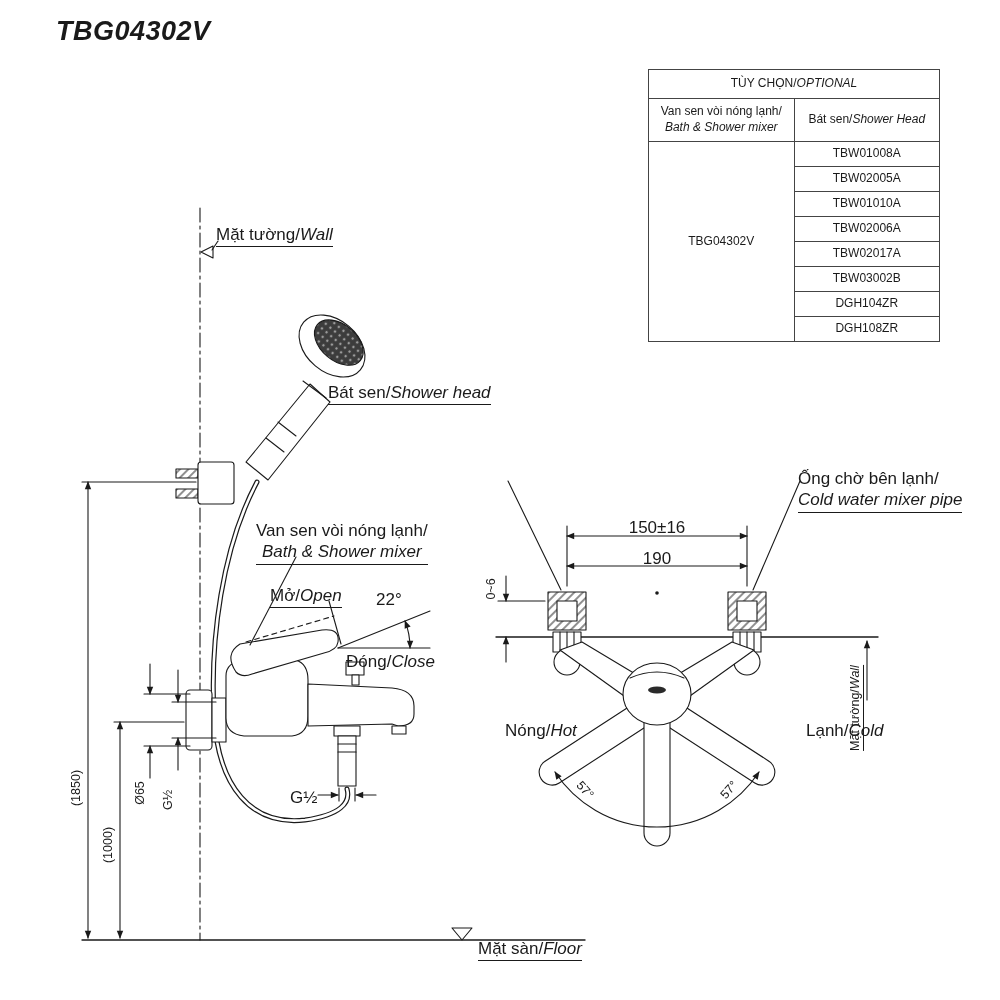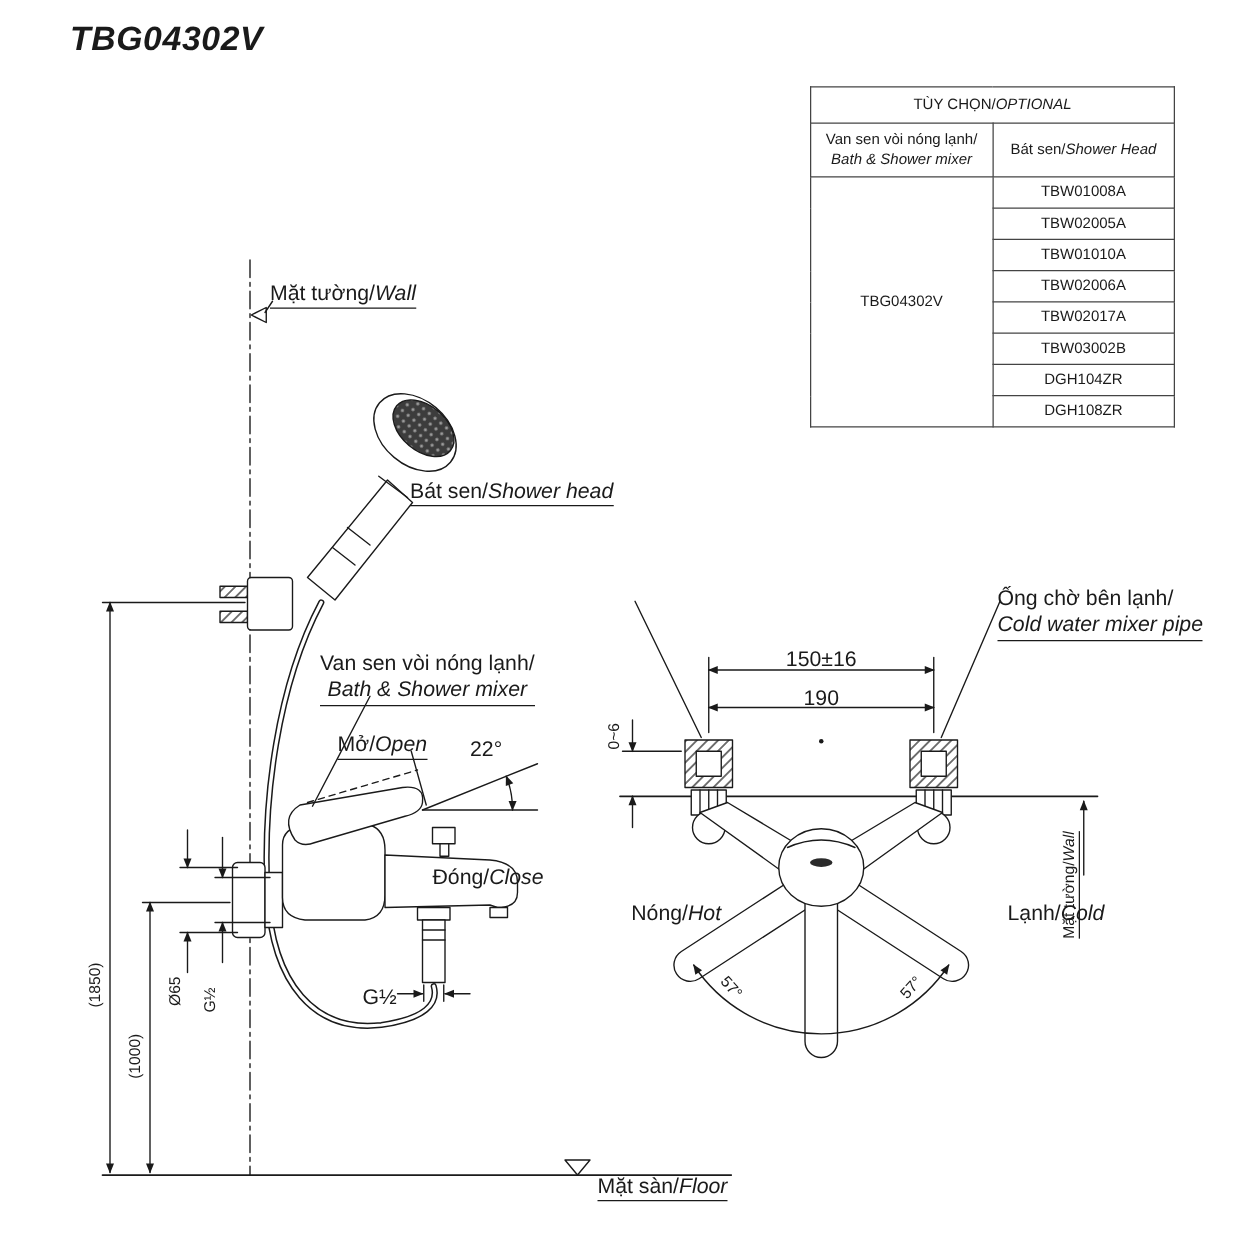--- a/index.html
+++ b/index.html
@@ -219,21 +219,21 @@
 </tbody>
     </table>
 
 <div class="lbl u" style="left:216px;top:224px;"><span>Mặt tường/</span><i>Wall</i></div>
 <div class="lbl u" style="left:328px;top:382px;"><span>Bát sen/</span><i>Shower head</i></div>
 <div class="lbl u ctr" style="left:256px;top:520px;">
   <div><span>Van sen vòi nóng lạnh/</span></div>
   <div><i>Bath &amp; Shower mixer</i></div>
 </div>
 <div class="lbl u" style="left:270px;top:585px;"><span>Mở/</span><i>Open</i></div>
-<div class="lbl" style="left:346px;top:651px;margin-top:40px;"><span>Đóng/</span><i>Close</i></div>
+<div class="lbl" style="left:346px;top:651px;"><span>Đóng/</span><i>Close</i></div>
 <div class="lbl" style="left:376px;top:589px;">22°</div>
 <div class="lbl u" style="left:478px;top:918px;margin-top:20px;"><span>Mặt sàn/</span><i>Floor</i></div>
 
 <div class="vlabel" style="left:76px;top:788px;">(1850)</div>
 <div class="vlabel" style="left:108px;top:845px;">(1000)</div>
 <div class="vlabel" style="left:140px;top:793px;">Ø65</div>
 <div class="vlabel" style="left:168px;top:800px;">G½</div>
 <div class="lbl" style="left:290px;top:787px;">G½</div>
 
 <div class="lbl u" style="left:798px;top:446px;margin-top:22px;">

